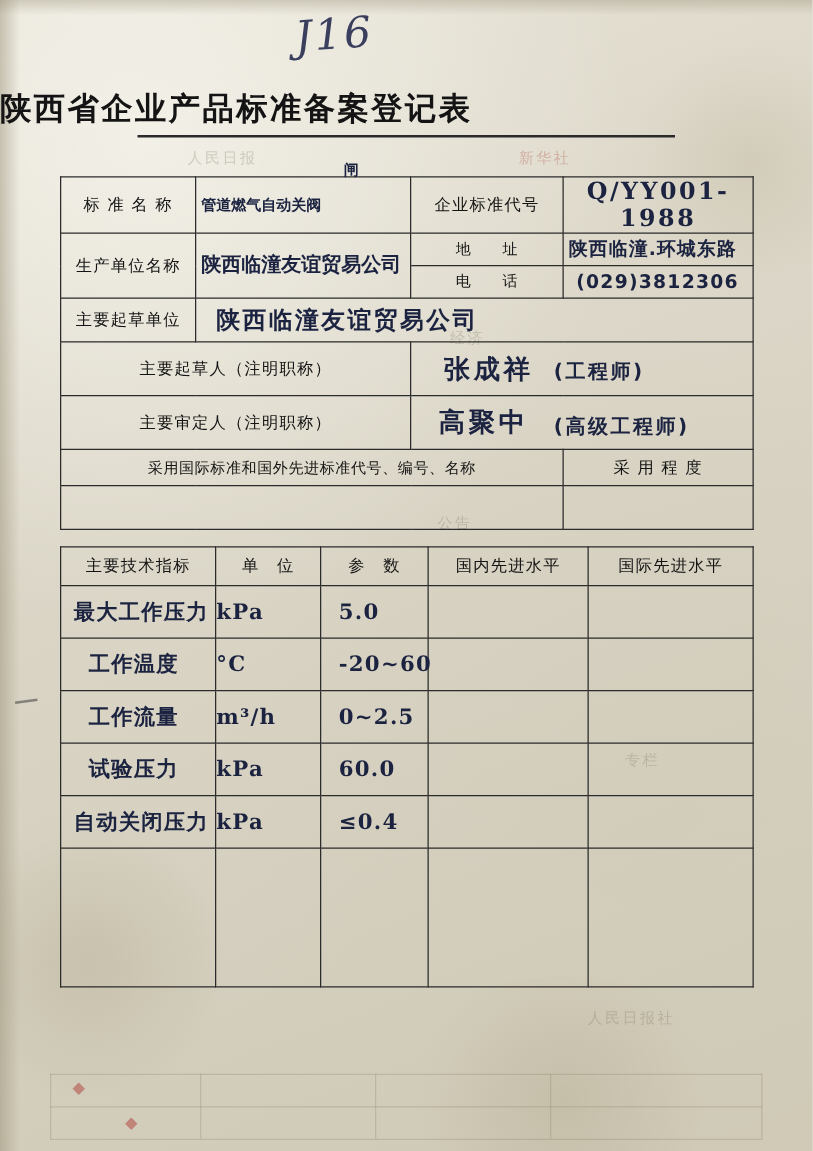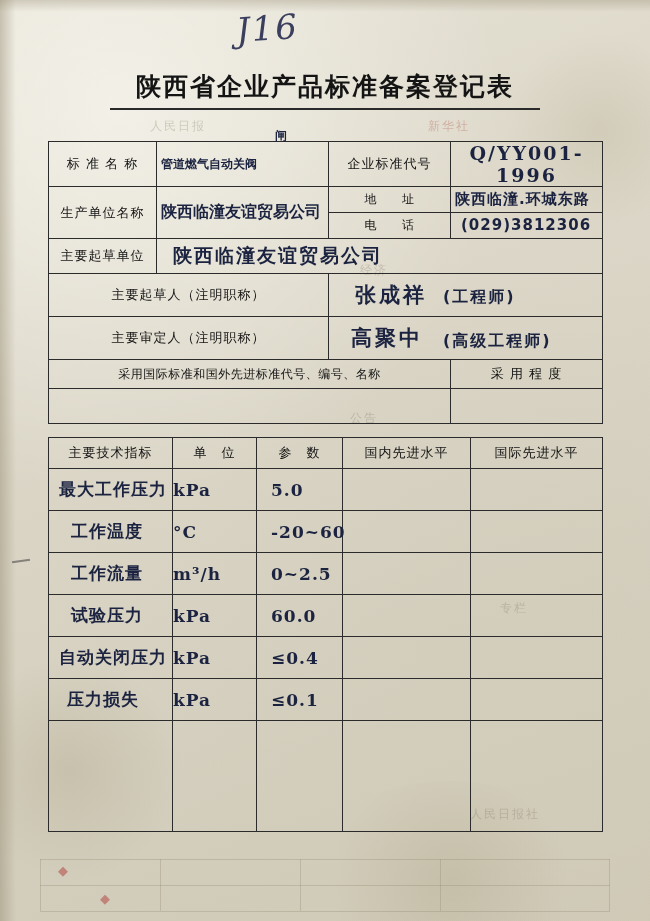--- a/index.html
+++ b/index.html
@@ -53,21 +53,20 @@
     font-style: italic;
     transform: rotate(-4deg);
     letter-spacing: 2px;
   }
 
   .title {
     position: absolute;
     left: 0;
     top: 70px;
     width: 650px;
-    text-align: center;
     font-family: "DejaVu Sans", sans-serif;
     font-weight: bold;
     font-size: 25px;
     letter-spacing: 2px;
     color: #141414;
   }
   .title-underline {
     position: absolute;
     left: 110px;
     top: 108px;
@@ -247,21 +246,21 @@
 
 <div class="page">
 
   <div class="edge-left"></div>
   <div class="edge-top"></div>
   <div class="stain s1"></div>
   <div class="stain s2"></div>
   <div class="stain s3"></div>
 
   <div class="ghost" style="left:150px; top:118px;">人民日报</div>
-  <div class="ghost-red" style="left:428px; top:118px;">新华社</div>
+  <div class="ghost-red" style="left:415px; top:118px;">新华社</div>
   <div class="ghost" style="left:360px; top:262px;">经济</div>
   <div class="ghost" style="left:350px; top:410px;">公告</div>
   <div class="ghost" style="left:500px; top:600px;">专栏</div>
   <div class="ghost" style="left:470px; top:806px;">人民日报社</div>
   <div class="tick"></div>
 
   <div class="scribble">J16</div>
 
   <div class="title">陕西省企业产品标准备案登记表</div>
   <div class="title-underline"></div>
@@ -280,21 +279,21 @@
           <div class="lbl">标 准 名 称</div>
         </td>
         <td>
           <div class="mid-hand" style="padding-left:4px; font-size:12px; letter-spacing:0px;">管道燃气自动关阀</div>
           <div class="small-over">闸</div>
         </td>
         <td>
           <div class="lbl">企业标准代号</div>
         </td>
         <td>
-          <div class="code-hand">Q/YY001-1996</div>
+          <div class="code-hand">Q/YY001-1988</div>
         </td>
       </tr>
 
       <tr>
         <td rowspan="2">
           <div class="lbl">生产单位名称</div>
         </td>
         <td rowspan="2">
           <div class="mid-hand" style="padding-left:4px; font-size:16px; letter-spacing:0px;">陕西临潼友谊贸易公司</div>
         </td>
@@ -464,37 +463,20 @@
       </tr>
       <tr>
         <td>
             <div class="cell-hand cell-hand-left">自动关闭压力</div>
           </td>
         <td>
             <div class="unit">kPa</div>
           </td>
         <td>
             <div class="num">≤0.4</div>
-          </td>
-        <td>
-            <div class="num"></div>
-          </td>
-        <td>
-            <div class="num"></div>
-          </td>
-      </tr>
-      <tr>
-        <td>
-            <div class="cell-hand cell-hand-left" style="padding-left:18px;">压力损失</div>
-          </td>
-        <td>
-            <div class="unit">kPa</div>
-          </td>
-        <td>
-            <div class="num">≤0.1</div>
           </td>
         <td>
             <div class="num"></div>
           </td>
         <td>
             <div class="num"></div>
           </td>
       </tr>
       <tr>
         <td style="height:110px"></td>

